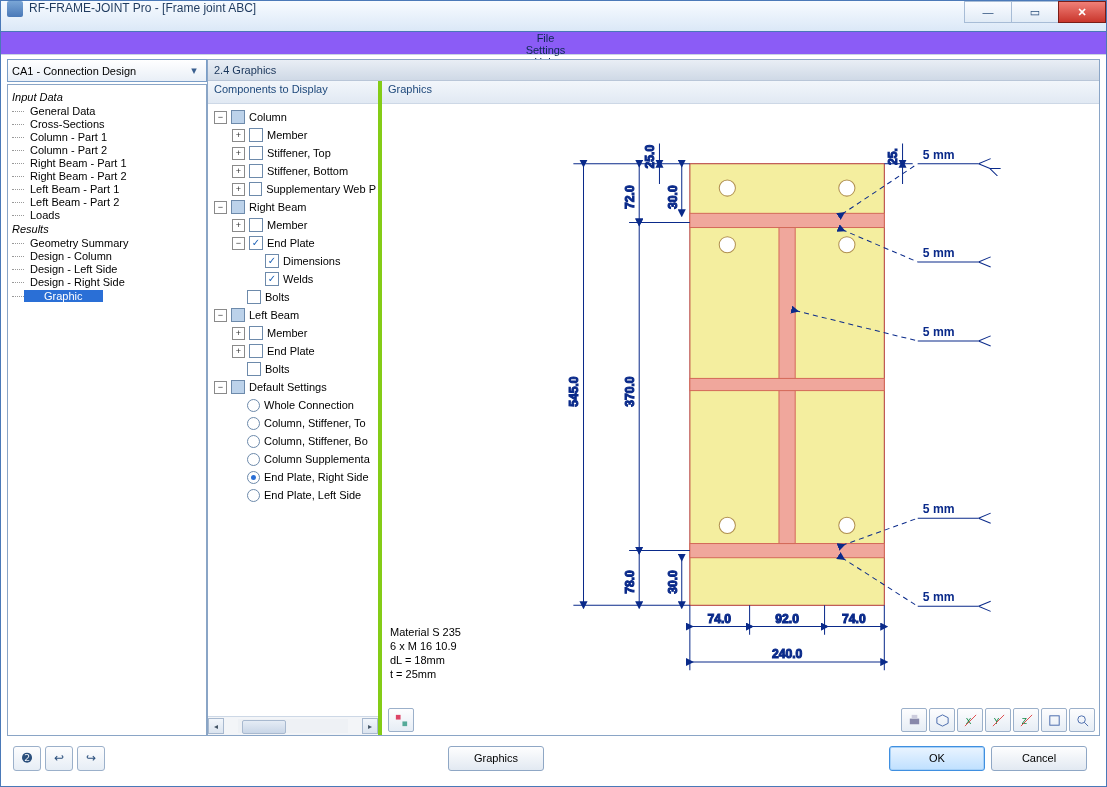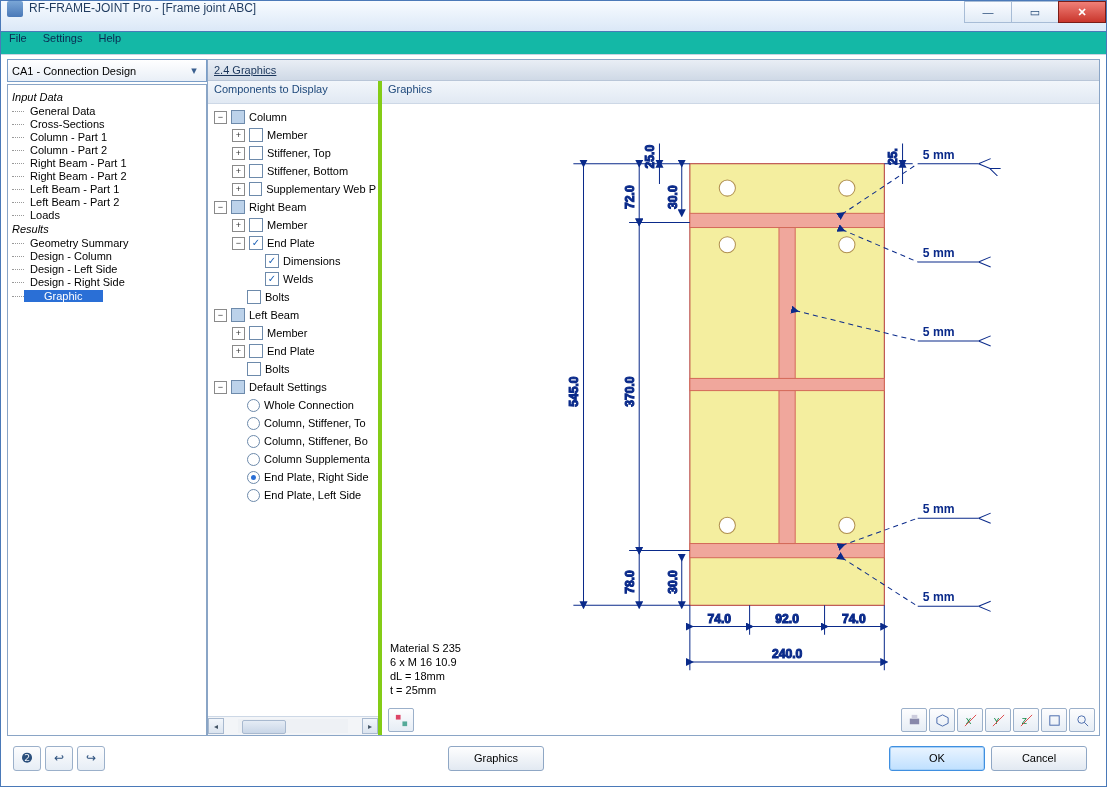--- a/index.html
+++ b/index.html
@@ -3,34 +3,34 @@
 <meta charset="utf-8">
 <style>
 html,body{margin:0;padding:0;font-family:"Segoe UI",Tahoma,sans-serif;font-size:11px;background:#fff;color:#000;}
 .window{width:1107px;height:787px;border:1px solid #4a79b8;box-sizing:border-box;display:flex;flex-direction:column;background:#fff;}
 .titlebar{height:30px;background:linear-gradient(#f7fbff,#dbe8f7);display:flex;padding:0 0 0 6px;border-bottom:1px solid #4a79b8;}
 .titlebar .icon{width:16px;height:16px;margin-right:6px;background:linear-gradient(#7aa6d6,#4a79b8);border-radius:2px;}
 .titlebar .title{color:#1f3b5f;font-size:12px;}
 .titlebtns{margin-left:auto;display:flex;}
 .winbtn{width:46px;height:20px;border:1px solid #a7bcd6;background:linear-gradient(#fafcff,#e1ebf6);margin-left:-1px;display:flex;align-items:center;justify-content:center;font-size:11px;color:#2b4f7c;}
 .winbtn.close{width:46px;height:20px;background:linear-gradient(#f08078,#c9362c);border-color:#7b1d17;color:#fff;font-weight:bold;border-top-right-radius:0;}
-.menubar{height:22px;display:flex;align-items:flex-start;padding:0 8px;border-bottom:1px solid #c9d4e2;background:#14b8a6;}
+.menubar{height:22px;display:flex;align-items:center;padding:0 8px;border-bottom:1px solid #c9d4e2;background:#8b5cf6;flex-direction:column;}
 .menubar span{margin-right:16px;color:#0b2a52;cursor:default;}
 .body{flex:1;display:flex;flex-direction:column;padding:4px 6px 6px 6px;}
 .uppergrid{flex:1;display:flex;}
 .navcol{width:200px;display:flex;flex-direction:column;}
 .dropdown{height:21px;border:1px solid #7a9ec8;background:linear-gradient(#fff,#e9eff7);display:flex;align-items:center;padding:0 4px;margin-bottom:2px;}
 .dropdown .dd{margin-left:auto;width:16px;height:16px;display:flex;align-items:center;justify-content:center;color:#3a5f8f;}
 .navtree{flex:1;border:1px solid #8aa5c6;background:#fff;padding:4px 2px;overflow:hidden;}
 .navtree .hdr{color:#000;margin:2px 2px;font-style:italic;}
 .navtree .item{color:#000;margin:1px 0 1px 14px;position:relative;padding-left:6px;}
 .navtree .item::before{content:"";position:absolute;left:-12px;top:50%;width:12px;border-top:1px dotted #999;}
 .navtree .item.sel{background:#2a6fd6;color:#fff;display:inline-block;padding:0 20px;}
 .rightcol{flex:1;display:flex;flex-direction:column;border:1px solid #8aa5c6;}
-.panelhdr{height:20px;background:linear-gradient(#e9eef5,#cfd9e6);display:flex;align-items:center;padding:0 6px;color:#1a355a;border-bottom:1px solid #b9c6d8;font-size:11px;text-decoration:underline;}
+.panelhdr{height:20px;background:linear-gradient(#e9eef5,#cfd9e6);display:flex;align-items:center;padding:0 6px;color:#1a355a;border-bottom:1px solid #b9c6d8;font-size:11px;}
 .panelbody{flex:1;display:flex;}
 .compcol{width:170px;border-right:4px solid #84cc16;display:flex;flex-direction:column;}
 .subhdr{height:18px;background:linear-gradient(#f2f6fb,#e1e9f3);color:#204a7c;padding:2px 6px;border-bottom:1px solid #cdd8e6;}
 .comptree{flex:1;overflow:hidden;padding:4px 2px;font-size:11px;}
 .row{display:flex;align-items:center;height:18px;white-space:nowrap;}
 .ind1{padding-left:4px}.ind2{padding-left:22px}.ind3{padding-left:40px}
 .pm{width:11px;height:11px;border:1px solid #8a8a8a;display:inline-flex;align-items:center;justify-content:center;font-size:9px;line-height:9px;color:#333;margin-right:4px;background:#fff;}
 .cb{width:12px;height:12px;border:1px solid #6d8aab;background:#fff;display:inline-flex;align-items:center;justify-content:center;margin-right:4px;font-size:10px;color:#1a5fb5;line-height:10px;}
 .cb.half{background:#bcd2ea;}
 .rd{width:11px;height:11px;border:1px solid #6d8aab;border-radius:50%;background:#fff;display:inline-flex;align-items:center;justify-content:center;margin-right:4px;}
@@ -38,21 +38,21 @@
 .scrollstub{height:18px;border-top:1px solid #cdd8e6;display:flex;align-items:center;background:#f3f5f8;}
 .scrollstub .track{flex:1;height:14px;background:#eef1f5;margin:0 14px;position:relative;}
 .scrollstub .thumb{position:absolute;left:4px;top:1px;width:42px;height:12px;background:linear-gradient(#e5ecf5,#c9d6e7);border:1px solid #a8b9cf;border-radius:2px;}
 .scrollstub .arr{width:14px;height:14px;background:linear-gradient(#f2f6fb,#dbe4ef);border:1px solid #a8b9cf;display:flex;align-items:center;justify-content:center;font-size:8px;color:#456;}
 .graphcol{flex:1;display:flex;flex-direction:column;}
 .canvaswrap{flex:1;position:relative;background:#fff;}
 .canvas{position:absolute;inset:4px;}
 .dimtext{font-family:Arial,sans-serif;font-size:12px;fill:#0a2a8a;font-weight:bold;}
 .dimline{stroke:#0a2a8a;stroke-width:1;}
 .dash{stroke-dasharray:5 4;}
-.notes{position:absolute;left:8px;bottom:8px;font-size:11px;color:#000;line-height:14px;}
+.notes{position:absolute;left:8px;bottom:24px;font-size:11px;color:#000;line-height:14px;}
 .toolbars{display:flex;align-items:center;padding:3px 4px;}
 .toolbars .sq{width:24px;height:22px;border:1px solid #9bb0ca;background:linear-gradient(#fdfdfe,#e6edf5);margin-left:2px;display:flex;align-items:center;justify-content:center;font-size:11px;color:#2b4f7c;border-radius:2px;}
 .toolbars .sq svg{width:15px;height:15px;}
 .bottombar{height:36px;display:flex;align-items:center;padding:4px 6px;}
 .btn{height:23px;border:1px solid #8fa7c5;background:linear-gradient(#fefefe,#e2e9f2);border-radius:3px;padding:0 14px;display:flex;align-items:center;justify-content:center;font-size:11px;color:#000;margin-right:6px;min-width:66px;}
 .btn.ok{background:linear-gradient(#eaf4ff,#bfe0ff);border-color:#3f8fe0;box-shadow:inset 0 0 0 1px #a6d0f7;}
 .spacer{flex:1;}
 .iconbtn{width:26px;height:23px;border:1px solid #9bb0ca;background:linear-gradient(#fdfdfe,#e6edf5);border-radius:3px;display:flex;align-items:center;justify-content:center;margin-right:4px;font-size:12px;color:#2b4f7c;}
 </style>
 </head>

